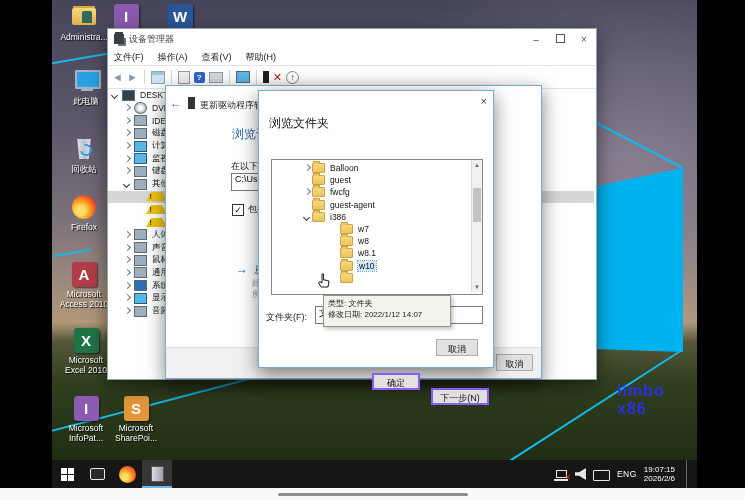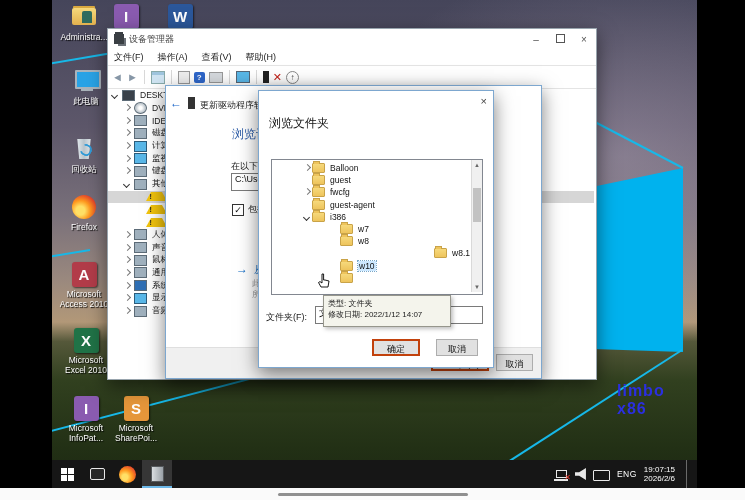--- a/index.html
+++ b/index.html
@@ -142,21 +142,21 @@
      font-size:9px;color:#111;padding:0 3px;background:#fff;font-family:inherit;}
   .ud-check{position:absolute;left:66px;top:117px;display:flex;align-items:center;font-size:9px;color:#222;}
   .ckbox{width:10px;height:10px;border:1px solid #333;margin-right:4px;font-size:9px;line-height:10px;
      text-align:center;color:#111;}
   .ud-link{position:absolute;left:70px;top:176px;font-size:10px;color:#0563c1;cursor:pointer;}
   .ud-link .arr{margin-right:6px;font-size:12px;}
   .ud-desc{position:absolute;left:86px;font-size:8.5px;color:#9a9a9a;white-space:nowrap;}
   .ud-footer{position:absolute;left:0;bottom:0;width:100%;height:30px;background:#f0f0f0;border-top:1px solid #dfdfdf;}
   .btn{position:absolute;height:17px;background:#e1e1e1;border:1px solid #adadad;font-size:9px;
      color:#111;text-align:center;line-height:16px;cursor:pointer;font-family:inherit;}
-  .btn.focus{border:2px solid #c2410c;line-height:14px;}
+  .btn.focus{border:2px solid #8b5cf6;line-height:14px;margin-top:34px;}
   #ud-next{left:265px;top:6px;width:58px;}
   #ud-cancel{left:330px;top:6px;width:37px;}
 
   
   #bf{left:206px;top:90px;width:234px;height:276px;z-index:30;border:1px solid #7da7cf;}
   .bf-title{position:absolute;left:10px;top:8px;font-size:12px;color:#111;margin-top:16px;}
   .bf-close{position:absolute;right:6px;top:4px;font-size:11px;color:#444;cursor:pointer;}
   .bf-desc{position:absolute;left:12px;top:30px;font-size:9px;color:#222;}
   #bf-treebox{position:absolute;left:12px;top:68px;width:210px;height:134px;border:1px solid #828790;
      background:#fff;overflow:hidden;}
@@ -436,21 +436,21 @@
           <div class="brow" style="padding-left: 58px;">
             <span class="chev none"></span>
             <span class="fold"></span>
             <span>w7</span>
           </div>
           <div class="brow" style="padding-left: 58px;">
             <span class="chev none"></span>
             <span class="fold"></span>
             <span>w8</span>
           </div>
-          <div class="brow" style="padding-left: 58px; justify-content: flex-end;">
+          <div class="brow" style="padding-left: 58px;">
             <span class="chev none"></span>
             <span class="fold"></span>
             <span>w8.1</span>
           </div>
           <div class="brow" style="padding-left: 58px;">
             <span class="chev none"></span>
             <span class="fold"></span>
             <span class="hovsel">w10</span>
           </div>
           <div class="brow" style="padding-left: 58px;">

